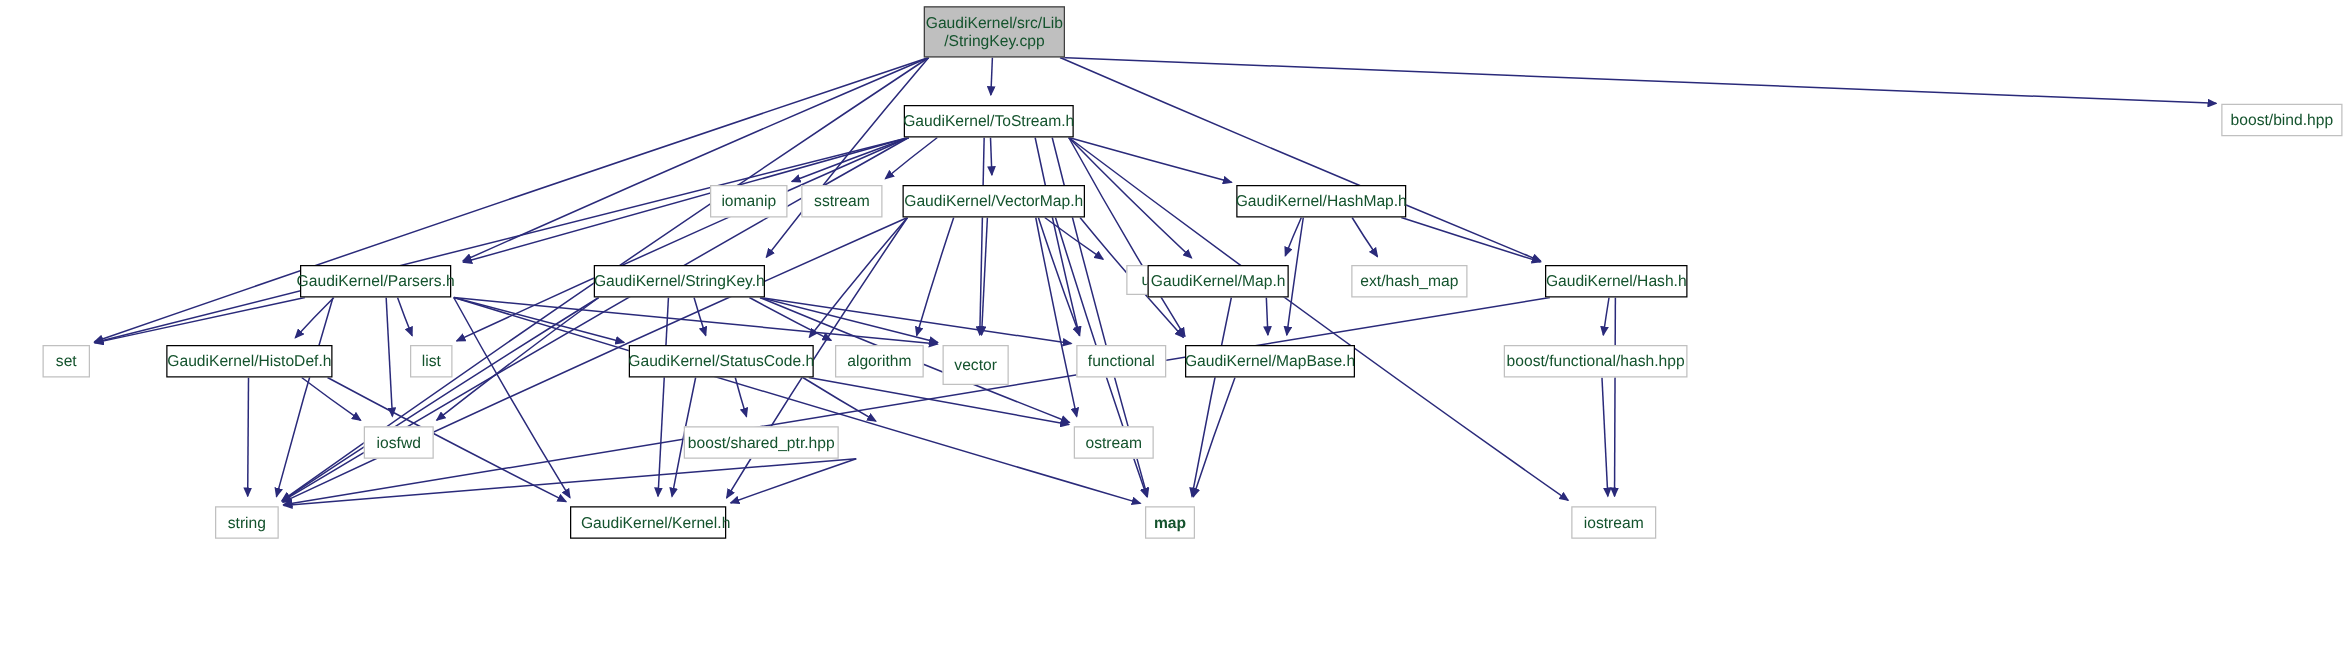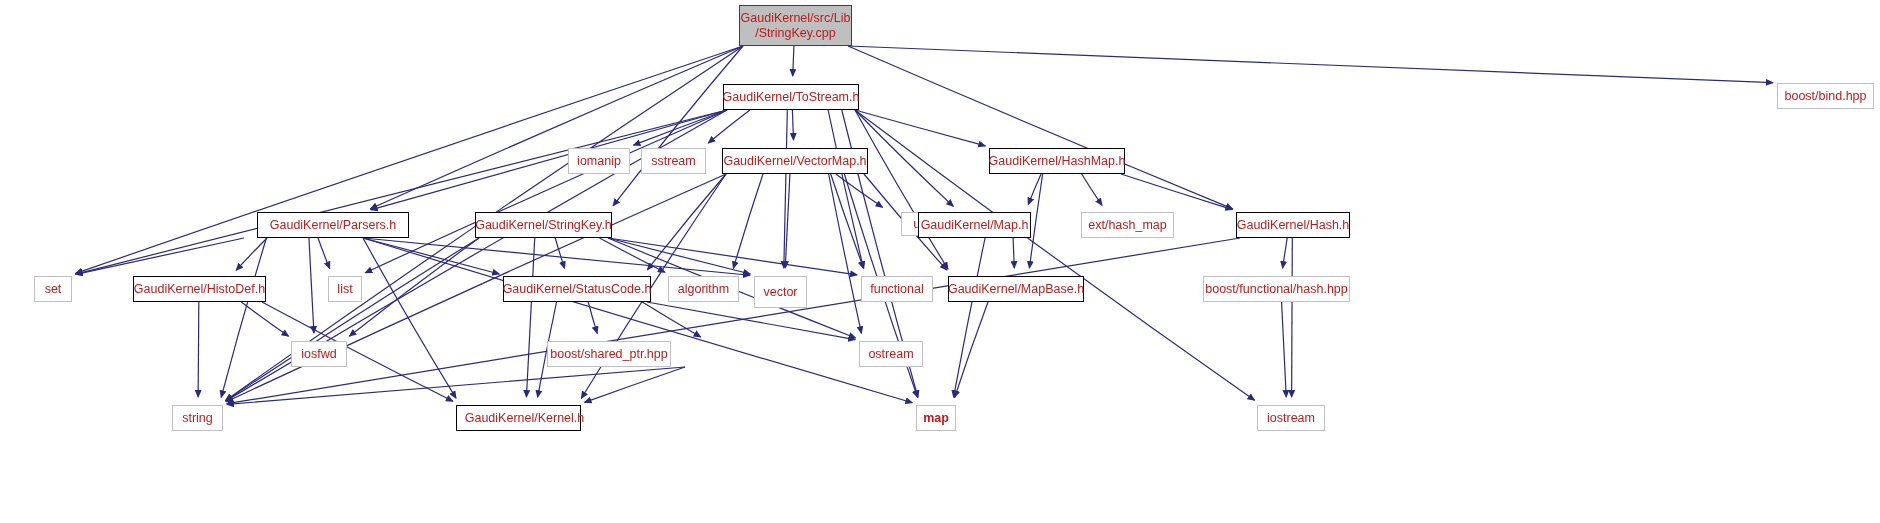--- a/index.html
+++ b/index.html
@@ -14,21 +14,21 @@
   #edge-layer{position:absolute;left:0;top:0;width:1880px;height:523px;pointer-events:none;}
   .node{
     position:absolute;
     box-sizing:border-box;
     display:flex;
     align-items:center;
     justify-content:center;
     text-align:center;
     font-size:12.5px;
     line-height:14px;
-    color:#b91c1c;
+    color:#14532d;
     white-space:pre;
     background:#ffffff;
     border:1px solid #c0c0c0;
     z-index:5;
   }
   .node.hdr{ border:1px solid #000000; }
   .node.root{ background:#bfbfbf; border:1px solid #404040; }
   .node.two-line{ font-size:12.5px; line-height:15px; }
 </style>
 </head>
@@ -111,21 +111,21 @@
       <path d="M1281.575,302 Q1283.763585896562,349.50484660650227 1286.256302845204,397.00969321300454" fill="none" stroke="#2a2a7a" stroke-width="1.2" marker-end="url(#arrowhead)"></path>
     </svg>
 <div class="node root two-line" style="left: 739px; top: 5px; width: 113px; height: 41px;">GaudiKernel/src/Lib
 /StringKey.cpp</div>
     <div class="node " style="left: 1777px; top: 83px; width: 97px; height: 26px;">boost/bind.hpp</div>
     <div class="node hdr" style="left: 723px; top: 84px; width: 136px; height: 26px;">GaudiKernel/ToStream.h</div>
     <div class="node " style="left: 568px; top: 148px; width: 62px; height: 26px;">iomanip</div>
     <div class="node " style="left: 641px; top: 148px; width: 65px; height: 26px;">sstream</div>
     <div class="node hdr" style="left: 722px; top: 148px; width: 146px; height: 26px;">GaudiKernel/VectorMap.h</div>
     <div class="node hdr" style="left: 989px; top: 148px; width: 136px; height: 26px;">GaudiKernel/HashMap.h</div>
-    <div class="node hdr" style="left: 240px; top: 212px; width: 152px; height: 26px; margin-left: 17px;">GaudiKernel/Parsers.h</div>
+    <div class="node hdr" style="left: 240px; top: 212px; width: 121px; height: 26px;">GaudiKernel/Parsers.h</div>
     <div class="node hdr" style="left: 475px; top: 212px; width: 137px; height: 26px;">GaudiKernel/StringKey.h</div>
     <div class="node " style="left: 885px; top: 212px; width: 53px; height: 24px; margin-left: 16px;">utility</div>
     <div class="node hdr" style="left: 918px; top: 212px; width: 113px; height: 26px;">GaudiKernel/Map.h</div>
     <div class="node " style="left: 1081px; top: 212px; width: 93px; height: 26px;">ext/hash_map</div>
     <div class="node hdr" style="left: 1236px; top: 212px; width: 114px; height: 26px;">GaudiKernel/Hash.h</div>
     <div class="node " style="left: 34px; top: 276px; width: 38px; height: 26px;">set</div>
     <div class="node hdr" style="left: 133px; top: 276px; width: 133px; height: 26px;">GaudiKernel/HistoDef.h</div>
     <div class="node " style="left: 328px; top: 276px; width: 34px; height: 26px;">list</div>
     <div class="node hdr" style="left: 503px; top: 276px; width: 148px; height: 26px;">GaudiKernel/StatusCode.h</div>
     <div class="node " style="left: 668px; top: 276px; width: 71px; height: 26px;">algorithm</div>

